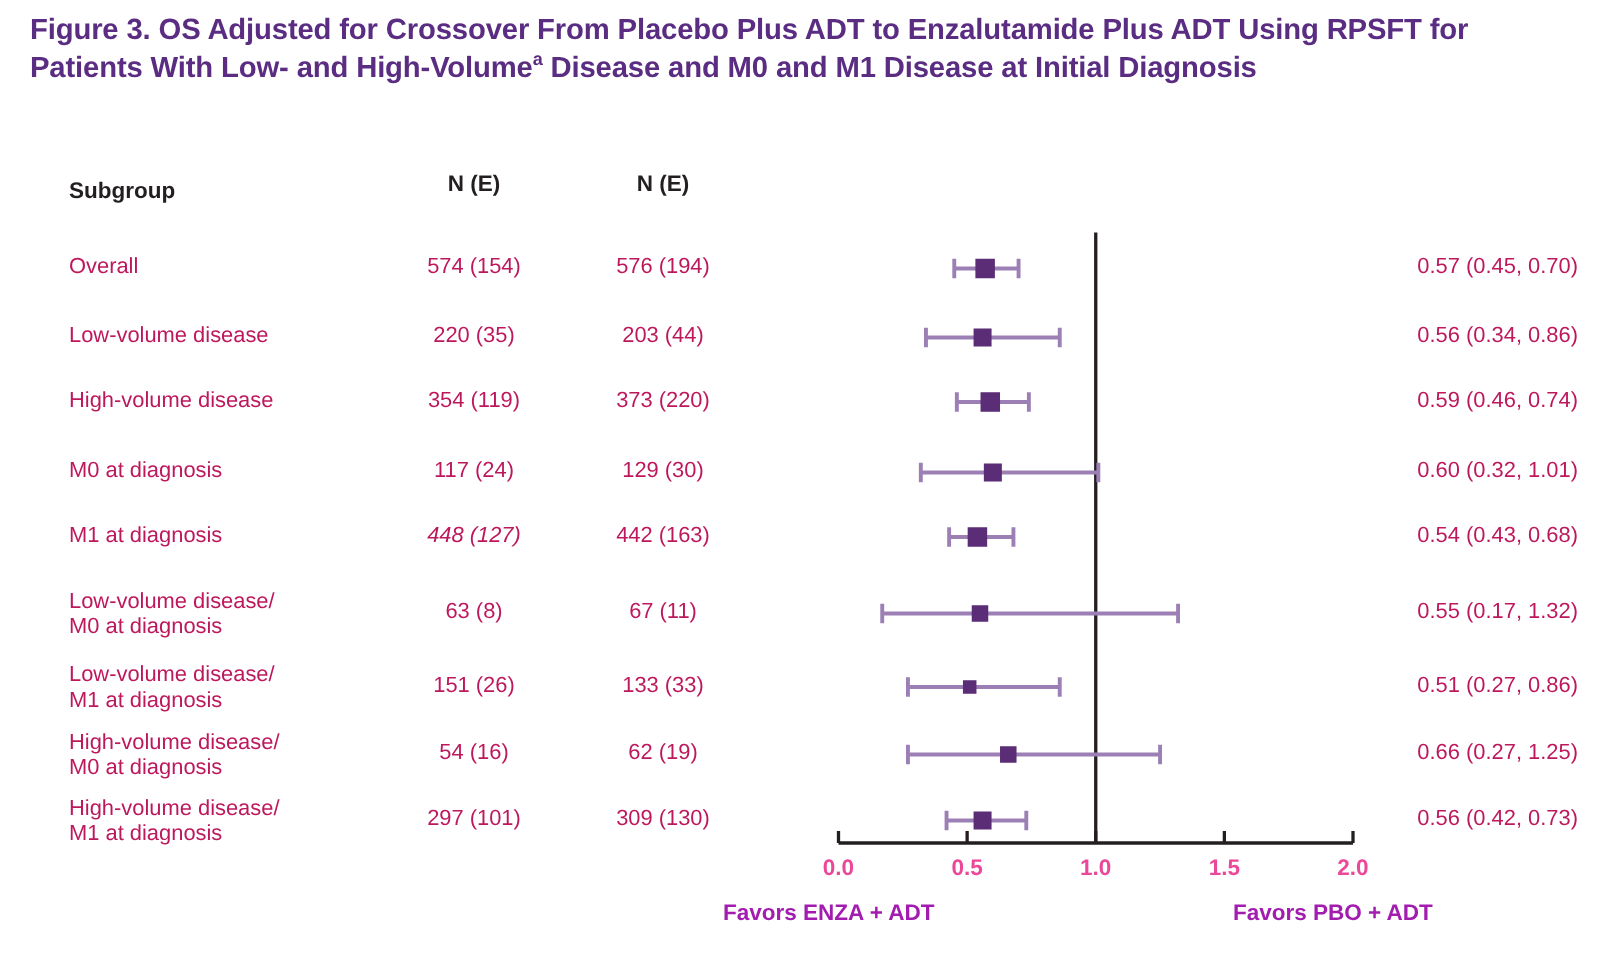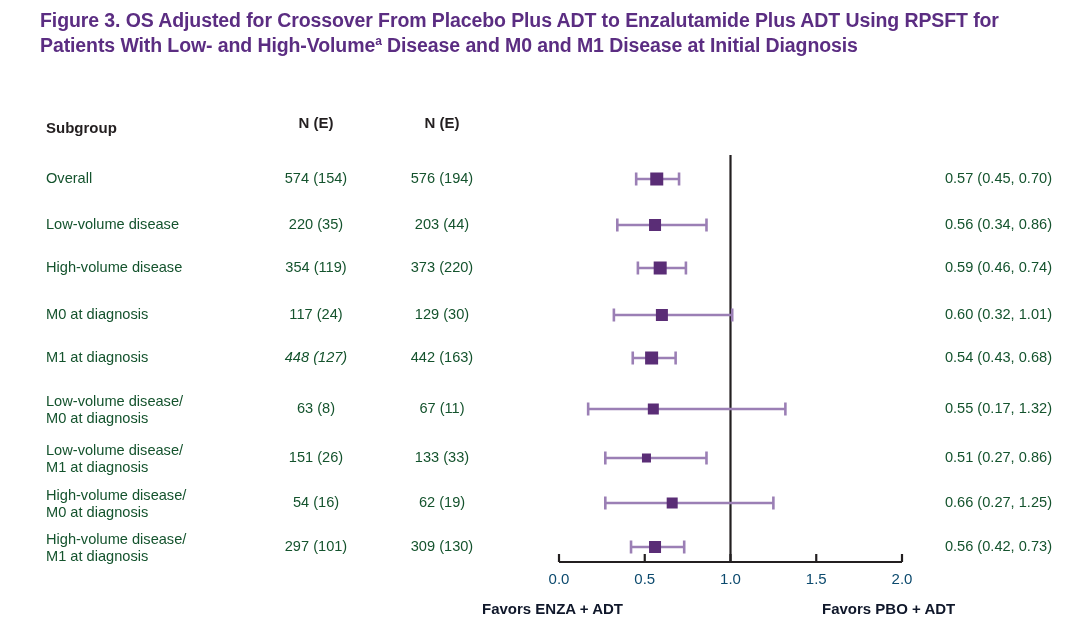--- a/index.html
+++ b/index.html
@@ -9,21 +9,21 @@
     font-family:"Liberation Sans", sans-serif;
     color:#231f20;
     overflow:hidden;
     position:relative;
   }
   #figure{position:absolute;inset:0;}
 
   
   .title{
     position:absolute;
-    left:40px; top:8px; width:1030px;
+    left:20px; top:8px; width:1030px;
     font-size:19.5px;
     font-weight:bold;
     line-height:25px;
     color:#5b2d82;
     letter-spacing:-0.1px;
   }
   .title sup{font-size:12px; vertical-align:super; line-height:0;}
 
   
   .col-subgroup{position:absolute; left:46px; text-align:left;}
@@ -37,46 +37,46 @@
     line-height:19px;
   }
   .hdr.col-subgroup{top:118px;}
   .hdr.col-enza{top:113px;}
   .hdr.col-pbo{top:113px;}
   .hdr.col-hr{top:118px;}
 
   .cell{
     font-size:14.6px;
     line-height:17px;
-    color:#14532d;
+    color:#be185d;
   }
   .cell.two-line{line-height:16.5px;}
 
   
   #plot{
     position:absolute;
     left:0; top:0;
     width:1080px; height:638px;
     pointer-events:none;
   }
   .tick-label{
     position:absolute;
     top:570px;
     font-size:15px;
-    font-weight:normal;
+    font-weight:bold;
     text-align:center;
     width:60px;
-    color:#0c4a6e;
+    color:#ec4899;
   }
   .favors{
     position:absolute;
     top:600px;
     font-size:15px;
     font-weight:bold;
-    color:#0f172a;
+    color:#a21caf;
   }
   .favors.left{left:482px;}
   .favors.right{left:822px;}
 </style>
 </head>
 <body>
 
 <div id="figure">
 
   <div class="title">

